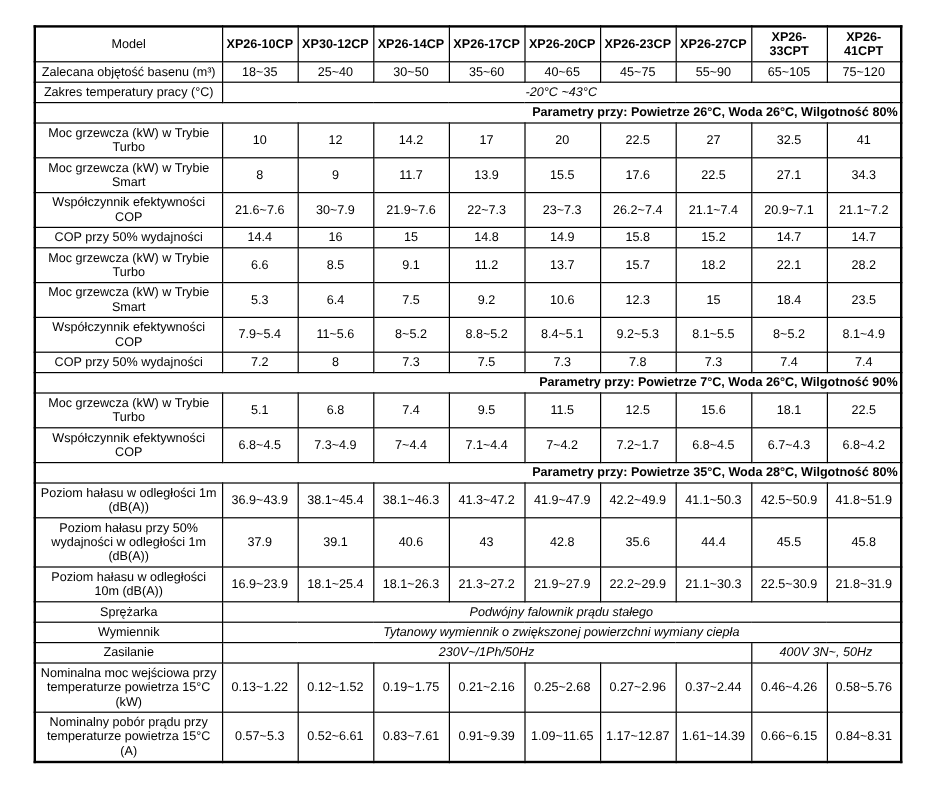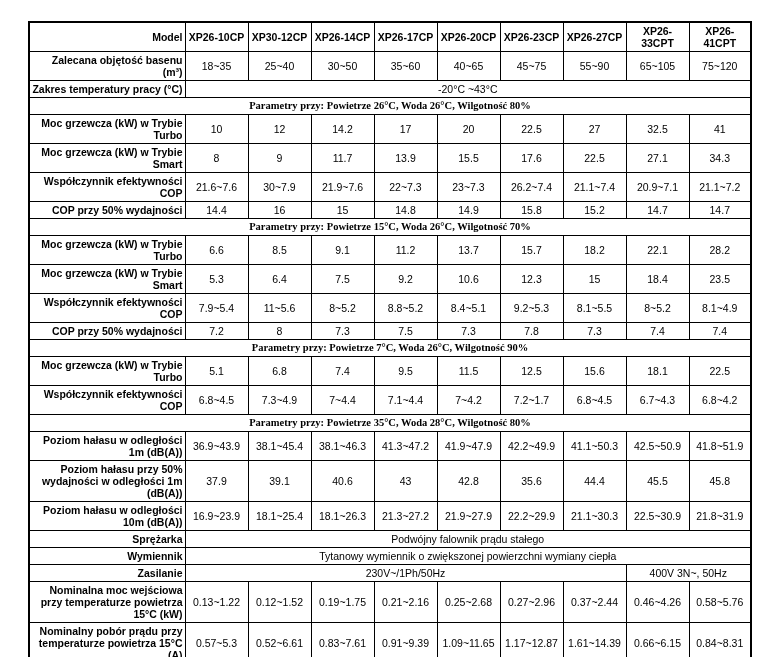--- a/index.html
+++ b/index.html
@@ -11,25 +11,25 @@
     border:2px solid #000;
     font-size:10.5px;line-height:12px;
   }
   table.spec td{
     border:1px solid #000;
     padding:2px 2px;
     vertical-align:middle;
     overflow:hidden;
     background:#fff;
   }
-  td.label{font-weight:bold;text-align:right;padding-left:3px;padding-right:2px;}
+  td.label{font-weight:normal;text-align:center;padding-left:3px;padding-right:2px;}
   td.val{text-align:center;}
   td.model{font-weight:bold;text-align:center;}
-  td.section{font-weight:bold;text-align:center;padding-left:3px;font-family:Liberation Serif, serif;}
-  td.spanval{text-align:center;}
+  td.section{font-weight:bold;text-align:right;padding-left:3px;}
+  td.spanval{text-align:center;font-style:italic;}
 </style>
 </head>
 <body>
 
 <div class="page">
   <table class="spec">
     <colgroup>
         <col style="width: 156px;">
         <col style="width: 63px;">
         <col style="width: 63px;">
@@ -115,23 +115,20 @@
           <td class="val">16</td>
           <td class="val">15</td>
           <td class="val">14.8</td>
           <td class="val">14.9</td>
           <td class="val">15.8</td>
           <td class="val">15.2</td>
           <td class="val">14.7</td>
           <td class="val">14.7</td>
         </tr>
         <tr>
-          <td class="section" colspan="10">Parametry przy: Powietrze 15°C, Woda 26°C, Wilgotność 70%</td>
-        </tr>
-        <tr>
           <td class="label">Moc grzewcza (kW) w Trybie Turbo</td>
           <td class="val">6.6</td>
           <td class="val">8.5</td>
           <td class="val">9.1</td>
           <td class="val">11.2</td>
           <td class="val">13.7</td>
           <td class="val">15.7</td>
           <td class="val">18.2</td>
           <td class="val">22.1</td>
           <td class="val">28.2</td>

